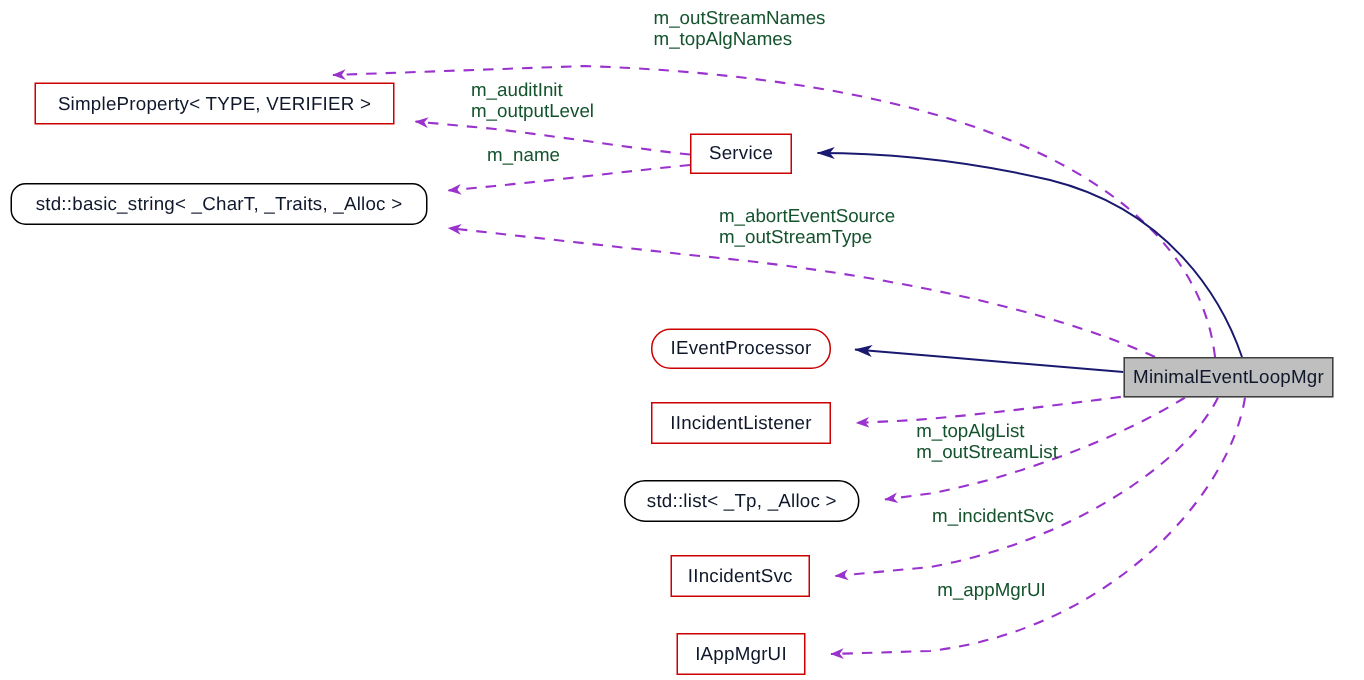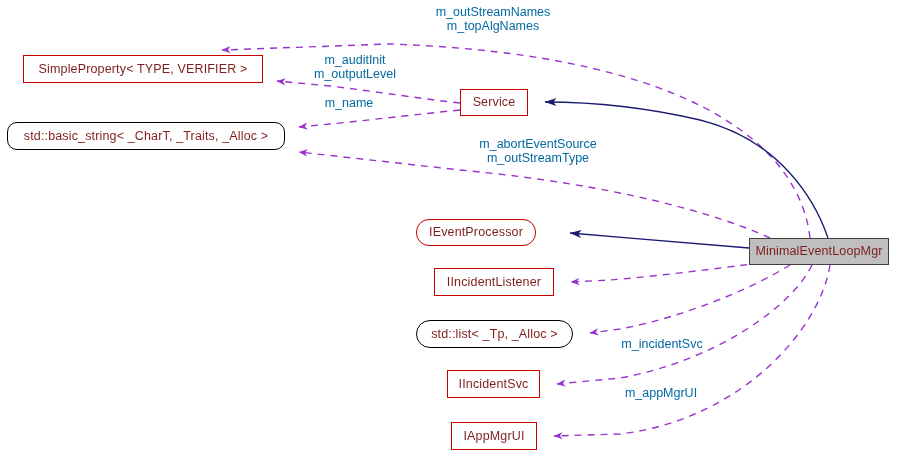--- a/index.html
+++ b/index.html
@@ -25,41 +25,40 @@
   }
   .node {
     position: absolute;
     box-sizing: border-box;
     display: flex;
     align-items: center;
     justify-content: center;
     background: #ffffff;
     border: 1px solid #000000;
     font-size: 12.5px;
-    color: #7f1d1d;
+    color: #0f172a;
     white-space: nowrap;
     line-height: 1;
   }
   .node.red { border-color: #cc0000; }
   .node.black { border-color: #000000; }
   .node.focus {
     background: #bfbfbf;
     border-color: #404040;
   }
   .node-label {
     padding: 0 6px;
     letter-spacing: 0.15px;
   }
   .edge-label {
     position: absolute;
     font-size: 12.5px;
-    color: #0369a1;
+    color: #14532d;
     white-space: nowrap;
     line-height: 13.5px;
-    text-align: center;
     transform: translateX(-50%);
   }
 </style>
 </head>
 <body>
 
 <div id="diagram-root">
 
   <svg id="edge-layer" viewBox="0 0 909 453" width="909" height="453" xmlns="http://www.w3.org/2000/svg">
     <defs>
@@ -97,21 +96,21 @@
   </div>
 
   <div class="node black" style="left:7px; top:122px; width:278px; height:28px;border-radius:10px;">
     <span class="node-label">std::basic_string&lt; _CharT, _Traits, _Alloc &gt;</span>
   </div>
 
   <div class="node red" style="left:460px; top:89px; width:68px; height:27px;">
     <span class="node-label">Service</span>
   </div>
 
-  <div class="node red" style="left:416px; top:219px; width:120px; height:27px;border-radius:13px;">
+  <div class="node red" style="left:434px; top:219px; width:120px; height:27px;border-radius:13px;">
     <span class="node-label">IEventProcessor</span>
   </div>
 
   <div class="node red" style="left:434px; top:268px; width:120px; height:28px;align-items:center;">
     <span class="node-label">IIncidentListener</span>
   </div>
 
   <div class="node black" style="left:416px; top:320px; width:157px; height:28px;border-radius:14px;">
     <span class="node-label">std::list&lt; _Tp, _Alloc &gt;</span>
   </div>
@@ -141,20 +140,24 @@
   <div class="edge-label" style="left:349px; top:97px;">
     <div>m_name</div>
   </div>
 
   <div class="edge-label" style="left:490px; top:138px;margin-left:48px;">
     <div>m_abortEventSource</div>
     <div>m_outStreamType</div>
   </div>
 
 
+  <div class="edge-label" style="left:658px; top:281px;">
+    <div>m_topAlgList</div>
+    <div>m_outStreamList</div>
+  </div>
 
   <div class="edge-label" style="left:662px; top:338px;">
     <div>m_incidentSvc</div>
   </div>
 
   <div class="edge-label" style="left:661px; top:387px;">
     <div>m_appMgrUI</div>
   </div>
 
 </div>

